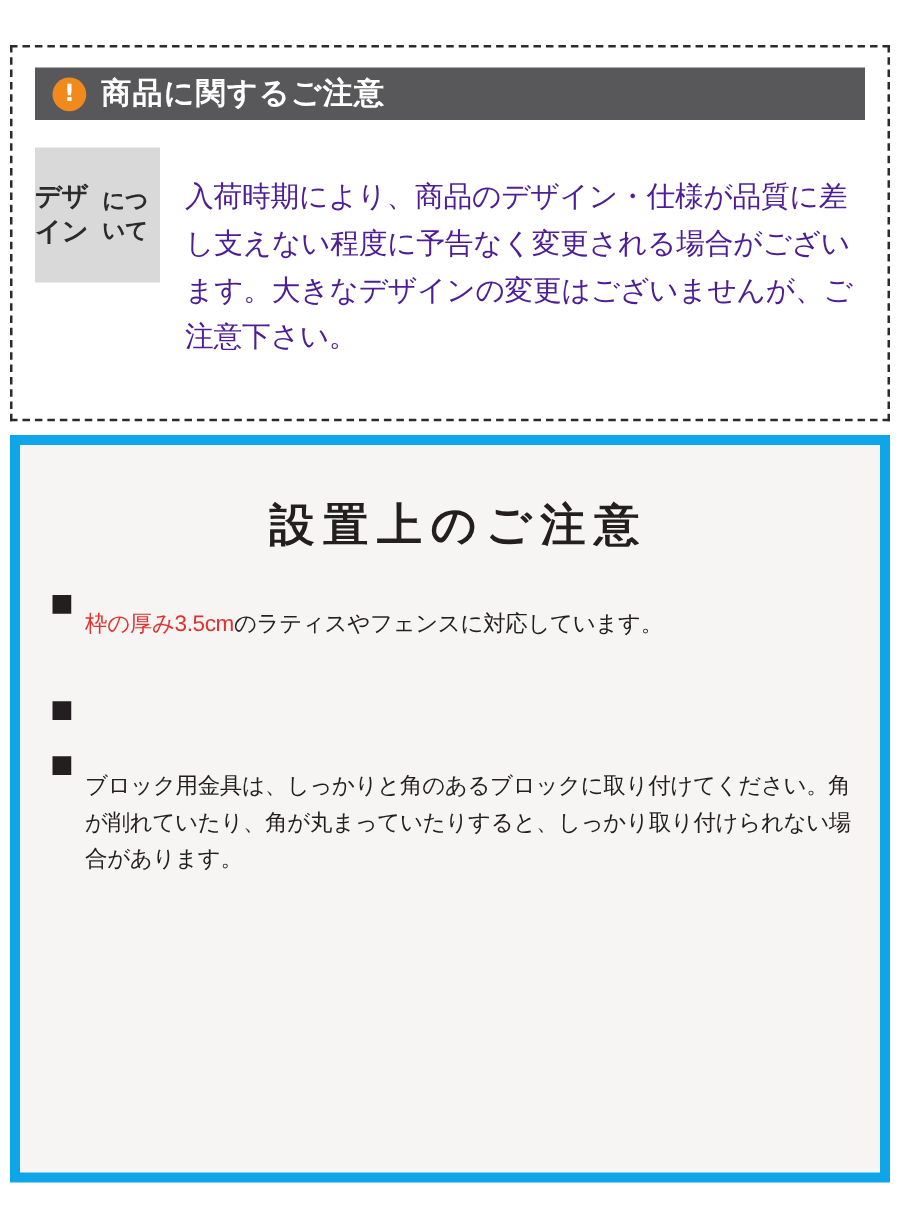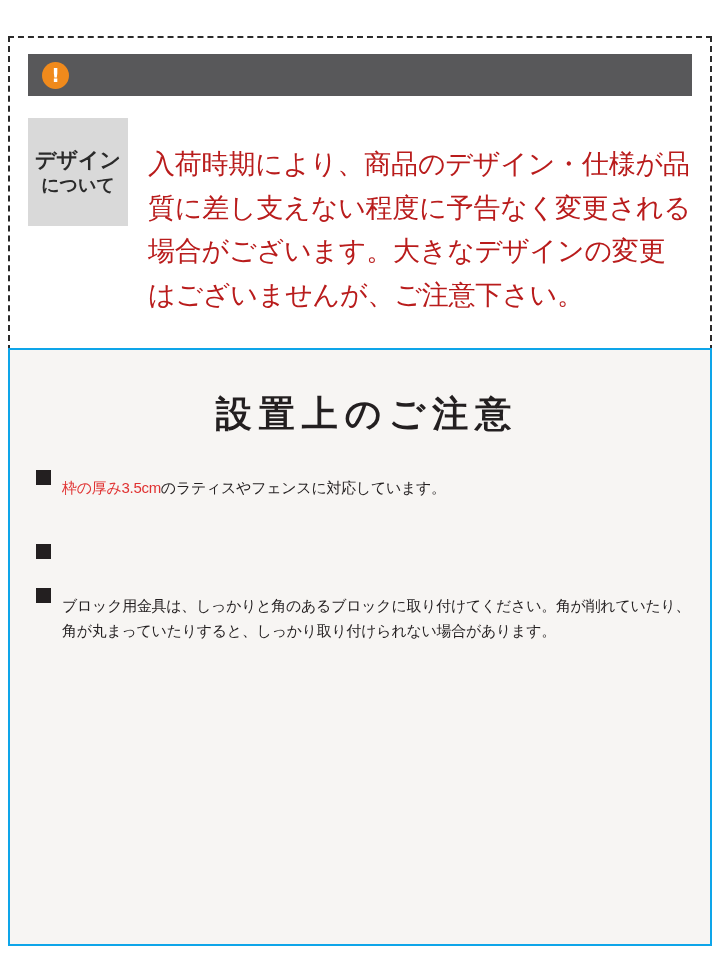--- a/index.html
+++ b/index.html
@@ -63,48 +63,48 @@
     align-items: flex-start;
     margin-top: 18px;
   }
   .design-tag {
     flex: 0 0 auto;
     width: 100px;
     height: 108px;
     background: #d9d9d9;
     color: #2b2b2b;
     display: flex;
-    flex-direction: column;
+    flex-direction: row;
     align-items: center;
     justify-content: center;
     font-weight: bold;
     line-height: 1.35;
     margin-right: 20px;
     margin-top: 4px;
   }
   .design-tag .t1 { font-size: 21px; letter-spacing: 0px; }
-  .design-tag .t2 { font-size: 18px; letter-spacing: 0px; font-family: Liberation Mono, monospace; }
+  .design-tag .t2 { font-size: 18px; letter-spacing: 0px; }
 
   .notice-text {
-    font-size: 27px;
+    font-size: 23px;
     line-height: 1.62;
     letter-spacing: -0.2px;
-    color: #b91c1c;
+    color: #4c1d95;
     padding-top: 2px;
   }
 
   
   .install-box {
     position: absolute;
     left: 8px;
     top: 348px;
     width: 704px;
     height: 598px;
     box-sizing: border-box;
-    border: 2px solid #0ea5e9;
+    border: 8px solid #0ea5e9;
     background: #f7f5f3;
     padding: 34px 12px 0 26px;
   }
 
   .install-title {
     text-align: center;
     font-size: 36px;
     font-weight: bold;
     letter-spacing: 7px;
     color: #231f20;
@@ -118,35 +118,36 @@
     margin-bottom: 20px;
   }
   .bullet {
     flex: 0 0 auto;
     width: 15px;
     height: 15px;
     background: #231f20;
     margin: 9px 11px 0 0;
   }
   .item-text {
-    font-size: 15px;
+    font-size: 18px;
     line-height: 1.62;
     letter-spacing: -0.3px;
     color: #231f20;
   }
   .hl {
     color: #e03131;
   }
 </style>
 </head>
 <body>
 
 <section class="notice-box">
   <div class="notice-header">
     <span class="excl-icon">!</span>
+    <span class="notice-header-title">商品に関するご注意</span>
   </div>
   <div class="notice-body">
     <div class="design-tag">
       <span class="t1">デザイン</span>
       <span class="t2">について</span>
     </div>
     <p class="notice-text">入荷時期により、商品のデザイン・仕様が品質に差し支えない程度に予告なく変更される場合がございます。大きなデザインの変更はございませんが、ご注意下さい。</p>
   </div>
 </section>
 

